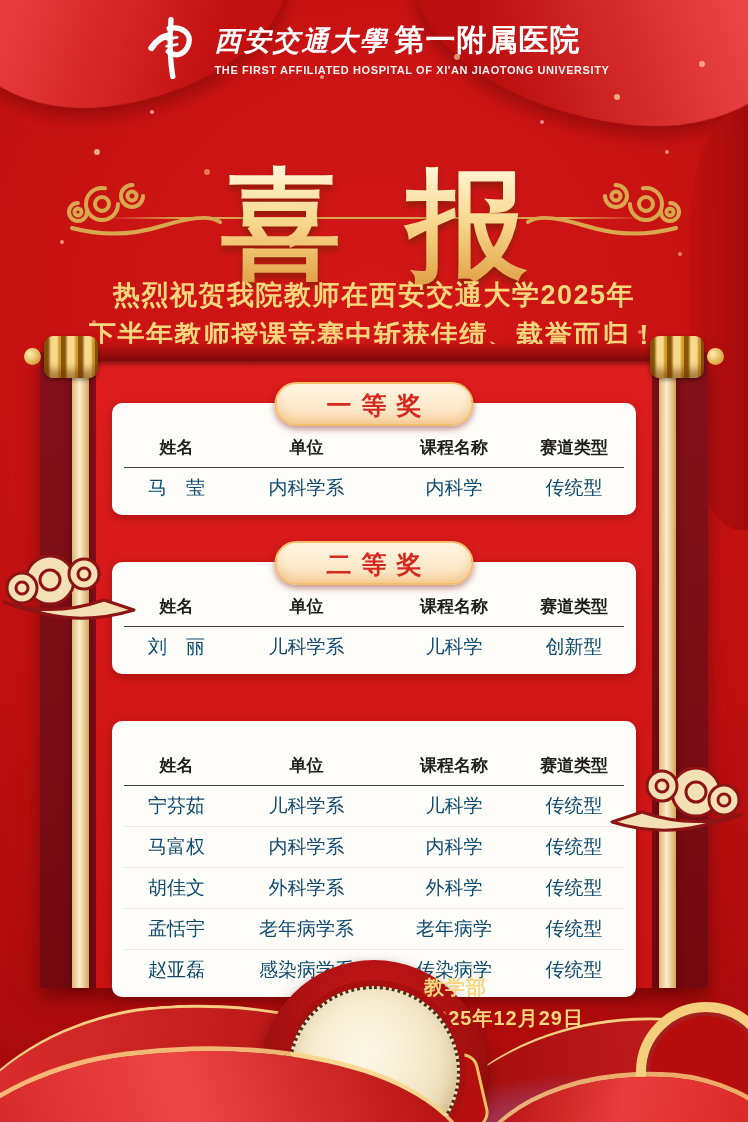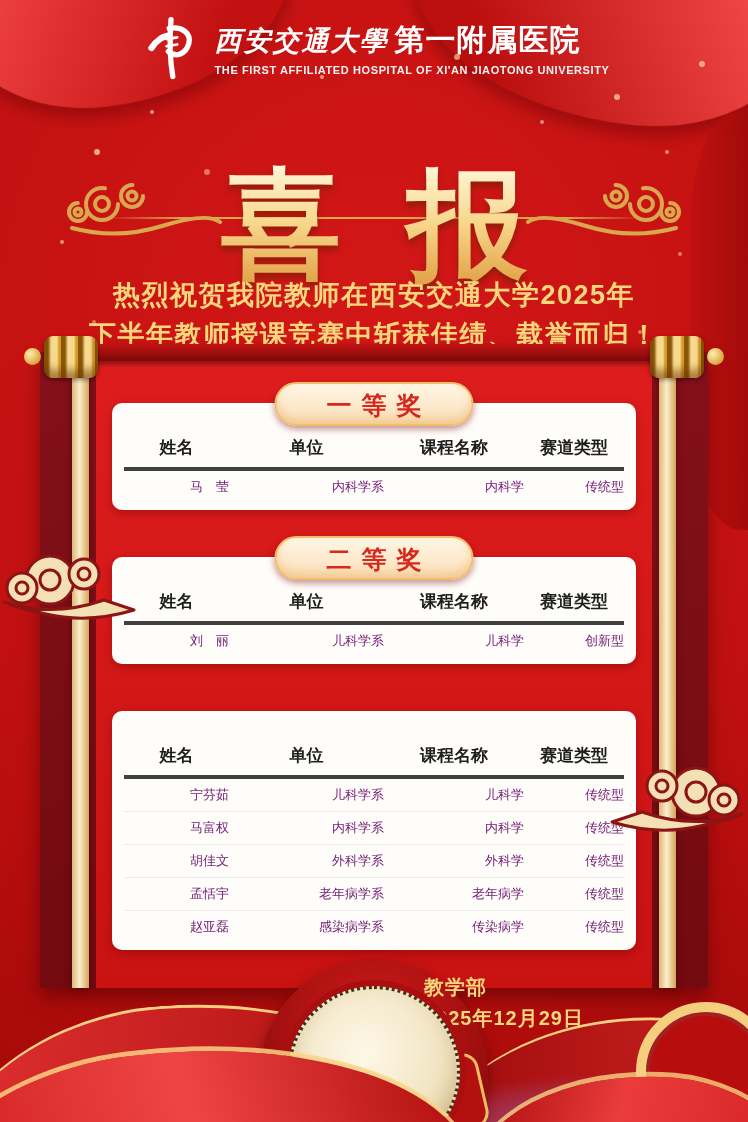--- a/index.html
+++ b/index.html
@@ -80,22 +80,22 @@
   .award-sec{position:relative;padding-top:21px;margin-bottom:26px;}
   .badge{position:absolute;top:0;left:50%;transform:translateX(-50%);z-index:3;
     height:44px;line-height:42px;padding:0 40px;border-radius:999px;white-space:nowrap;
     background:linear-gradient(180deg,#fff6e4,#fbdfb9);border:2px solid #f2bc6b;
     box-shadow:0 3px 7px rgba(110,5,5,.45), inset 0 -5px 9px rgba(236,170,90,.45);
     color:#d5281e;font-size:25px;font-weight:900;letter-spacing:10px;text-indent:10px;text-align:center;}
   .card{background:#fffdf9;border-radius:10px;box-shadow:0 3px 8px rgba(90,0,0,.35);
     padding:27px 12px 7px;}
   table.award{width:100%;border-collapse:collapse;text-align:center;}
   table.award th{font-size:17px;font-weight:bold;color:#1e1e1e;padding:6px 0 8px;}
-  table.award thead tr{border-bottom:4px solid #404040;}
-  table.award td{font-size:13px;color:#701a75;padding:7px 0;text-align:right;}
+  table.award thead tr{border-bottom:1px solid #404040;}
+  table.award td{font-size:19px;color:#0c4a6e;padding:7px 0;}
   table.award tbody tr:not(:first-child){border-top:1px solid #ebebeb;}
   table.award th:nth-child(1),table.award td:nth-child(1){width:21%;}
   table.award th:nth-child(2),table.award td:nth-child(2){width:31%;}
   table.award th:nth-child(3),table.award td:nth-child(3){width:28%;}
   table.award th:nth-child(4),table.award td:nth-child(4){width:20%;}
   
   .side-cloud{position:absolute;width:148px;height:76px;z-index:7;}
   .side-cloud.left{left:-8px;top:548px;}
   .side-cloud.right{right:-6px;top:760px;transform:scaleX(-1);}
   

